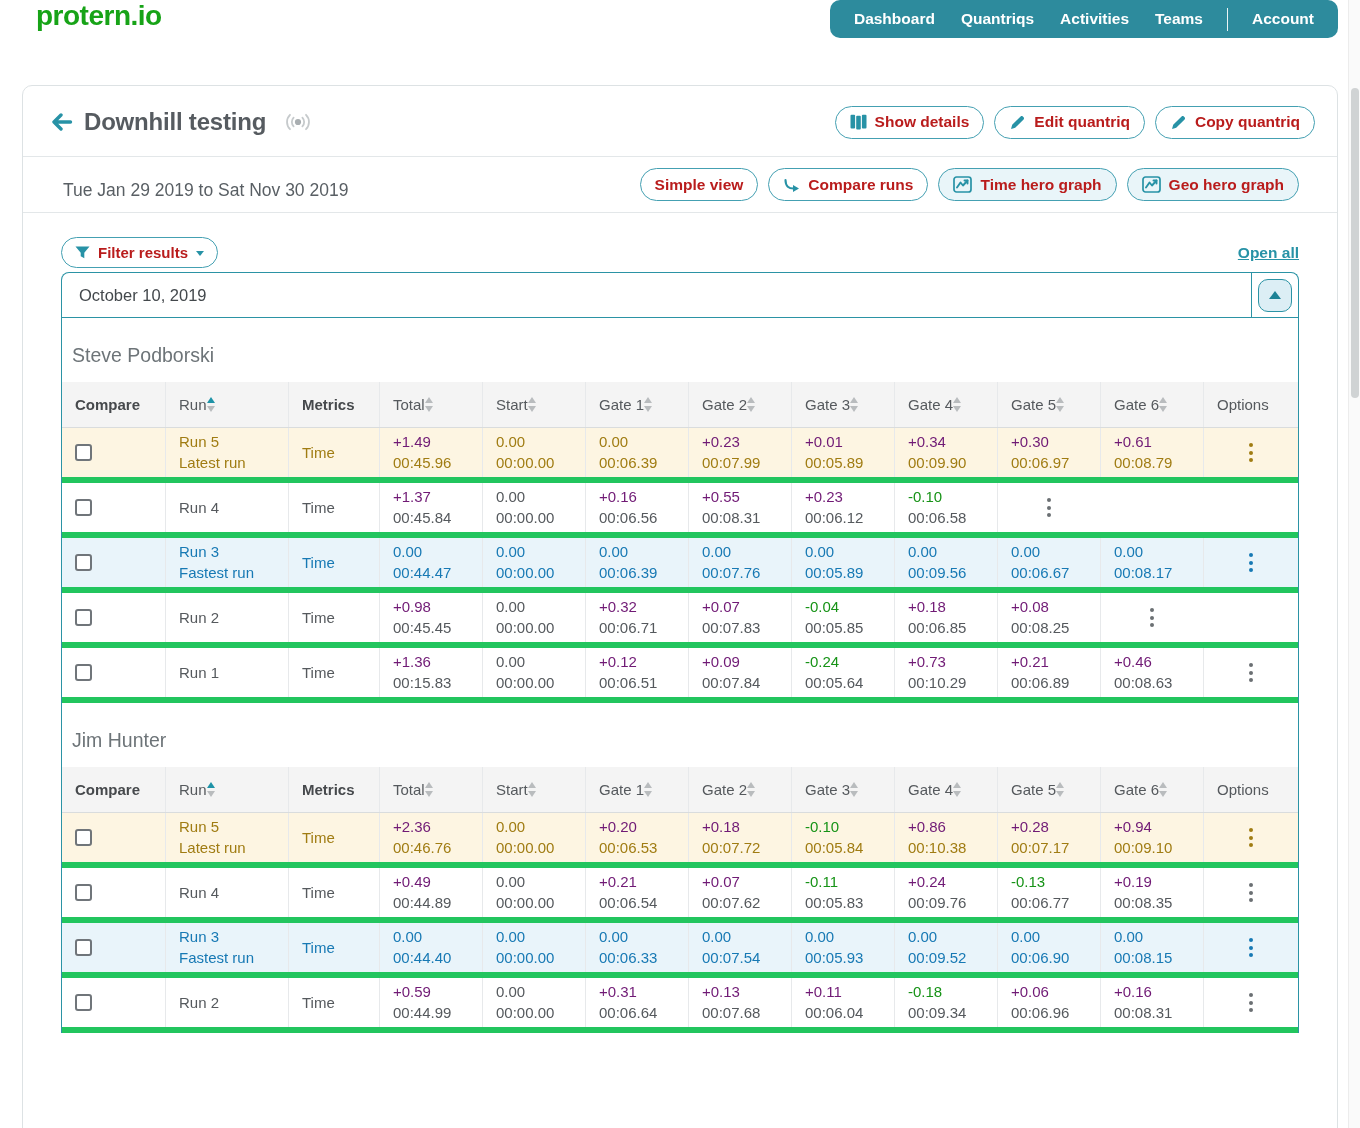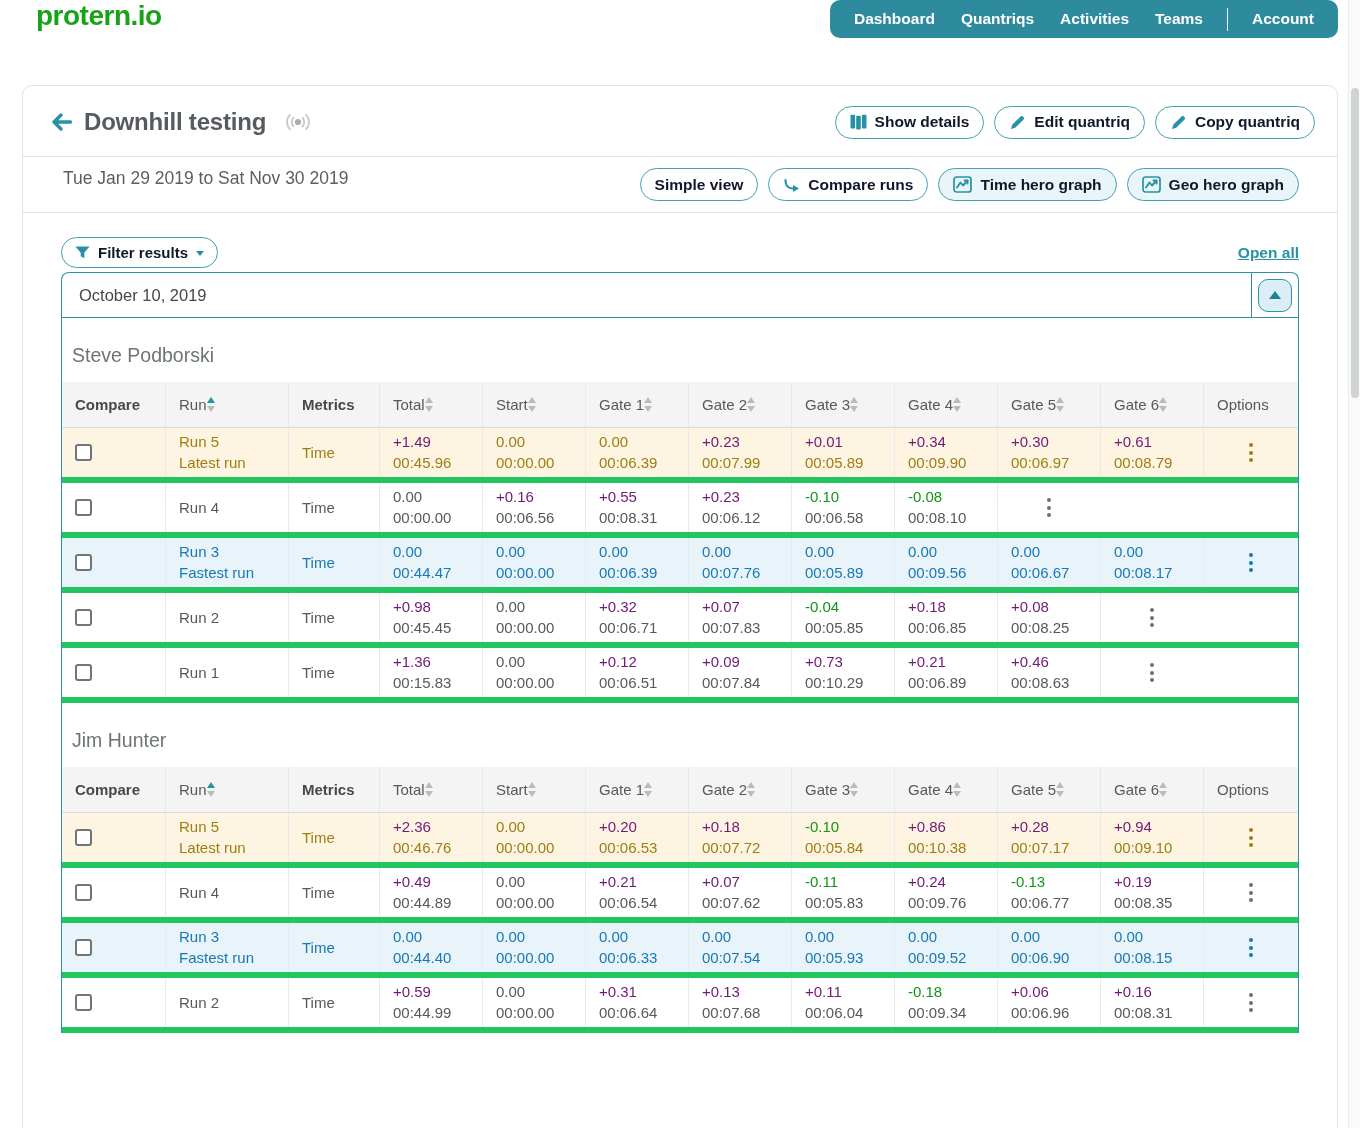--- a/index.html
+++ b/index.html
@@ -25,27 +25,27 @@
     border-radius: 10px; min-height: 1100px;
   }
   .title-row { display: flex; align-items: center; gap: 11px; padding: 18px 22px 16px 28px; }
   .title-row h1 { font-size: 24px; line-height: 36px; font-weight: 800; color: #565b60; letter-spacing: -0.2px; }
   .back { display: flex; align-items: center; cursor: pointer; }
   .live { display: flex; align-items: center; margin-left: 6px; }
   .title-actions, .date-actions { margin-left: auto; display: flex; gap: 10px; }
   .btn {
     display: inline-flex; align-items: center; gap: 8px; height: 33px;
     border: 1.5px solid #44a0b2; border-radius: 17px; background: #fff;
-    color: #0f172a; font-family: inherit; font-size: 15.5px; font-weight: 700;
+    color: #b91c1c; font-family: inherit; font-size: 15.5px; font-weight: 700;
     padding: 0 14px; cursor: pointer; white-space: nowrap;
   }
   .btn.tinted { background: #e9f5f9; }
   .bicon { display: flex; align-items: center; }
   .date-row {
-    display: flex; align-items: flex-start; padding: 11px 38px 11px 40px;
+    display: flex; align-items: flex-end; padding: 11px 38px 11px 40px;
     border-top: 1px solid #e3e7e9; border-bottom: 1px solid #e3e7e9;
   }
   .date-text { font-size: 17.5px; color: #595f64; }
   
   .content { padding: 24px 38px 0 38px; }
   .filter-row { display: flex; align-items: center; margin-bottom: 4px; }
   .btn.small { height: 31px; font-size: 15px; padding: 0 13px; gap: 8px; }
   .caret-down { width: 0; height: 0; border-left: 4.5px solid transparent; border-right: 4.5px solid transparent; border-top: 5.5px solid #2792a6; margin-top: 2px; }
   .open-all { margin-left: auto; color: #2792a6; font-size: 15.5px; font-weight: 700; text-decoration: underline; cursor: pointer; }
   .panel { border: 1px solid #2b93a5; border-bottom: none; border-radius: 8px 8px 0 0; }
@@ -340,42 +340,42 @@
                 <div class="cell compare">
                   <span class="checkbox"></span>
                 </div>
                 <div class="cell">
                   <div class="run-name">Run 4</div>
                 </div>
                 <div class="cell">
                   <div class="metric">Time</div>
                 </div>
                 <div class="cell">
+                  <div class="delta pos">+1.37</div>
+                  <div class="abs">00:45.84</div>
+                </div>
+                <div class="cell">
                   <div class="delta zero">0.00</div>
                   <div class="abs">00:00.00</div>
                 </div>
                 <div class="cell">
                   <div class="delta pos">+0.16</div>
                   <div class="abs">00:06.56</div>
                 </div>
                 <div class="cell">
                   <div class="delta pos">+0.55</div>
                   <div class="abs">00:08.31</div>
                 </div>
                 <div class="cell">
                   <div class="delta pos">+0.23</div>
                   <div class="abs">00:06.12</div>
                 </div>
                 <div class="cell">
                   <div class="delta neg">-0.10</div>
                   <div class="abs">00:06.58</div>
-                </div>
-                <div class="cell">
-                  <div class="delta neg">-0.08</div>
-                  <div class="abs">00:08.10</div>
                 </div>
                 <div class="cell options">
                   <div class="kebab">
                     <span class="kdot"></span>
                     <span class="kdot"></span>
                     <span class="kdot"></span>
                   </div>
                 </div>
               </div>
               <div class="rt-row fastest">
@@ -493,20 +493,24 @@
                   <div class="delta zero">0.00</div>
                   <div class="abs">00:00.00</div>
                 </div>
                 <div class="cell">
                   <div class="delta pos">+0.12</div>
                   <div class="abs">00:06.51</div>
                 </div>
                 <div class="cell">
                   <div class="delta pos">+0.09</div>
                   <div class="abs">00:07.84</div>
+                </div>
+                <div class="cell">
+                  <div class="delta neg">-0.24</div>
+                  <div class="abs">00:05.64</div>
                 </div>
                 <div class="cell">
                   <div class="delta pos">+0.73</div>
                   <div class="abs">00:10.29</div>
                 </div>
                 <div class="cell">
                   <div class="delta pos">+0.21</div>
                   <div class="abs">00:06.89</div>
                 </div>
                 <div class="cell">

